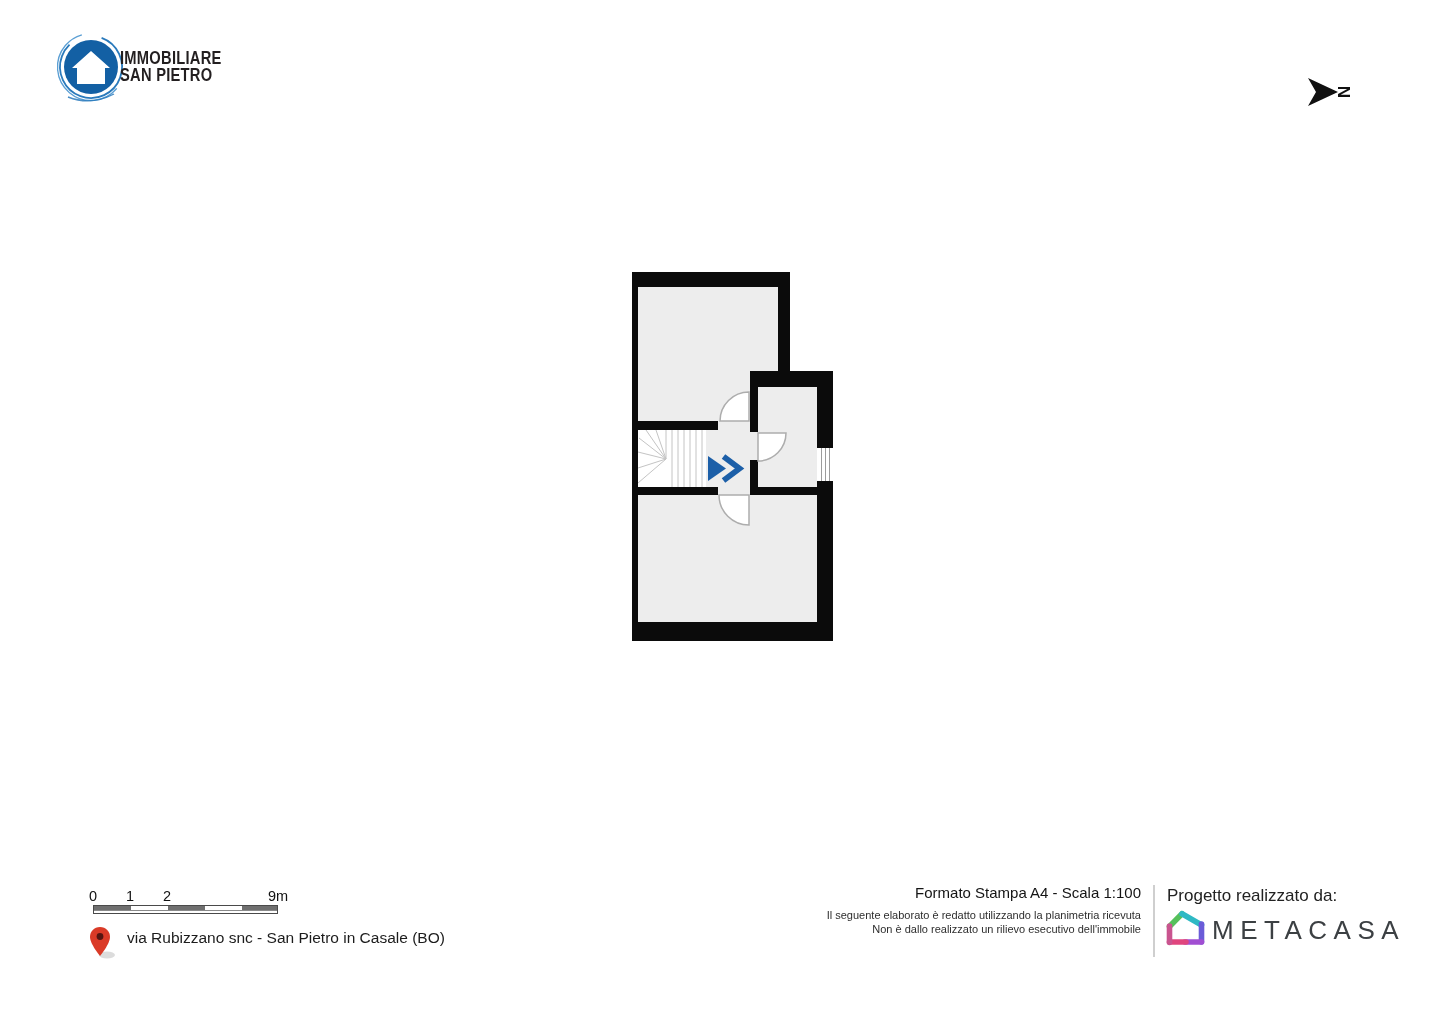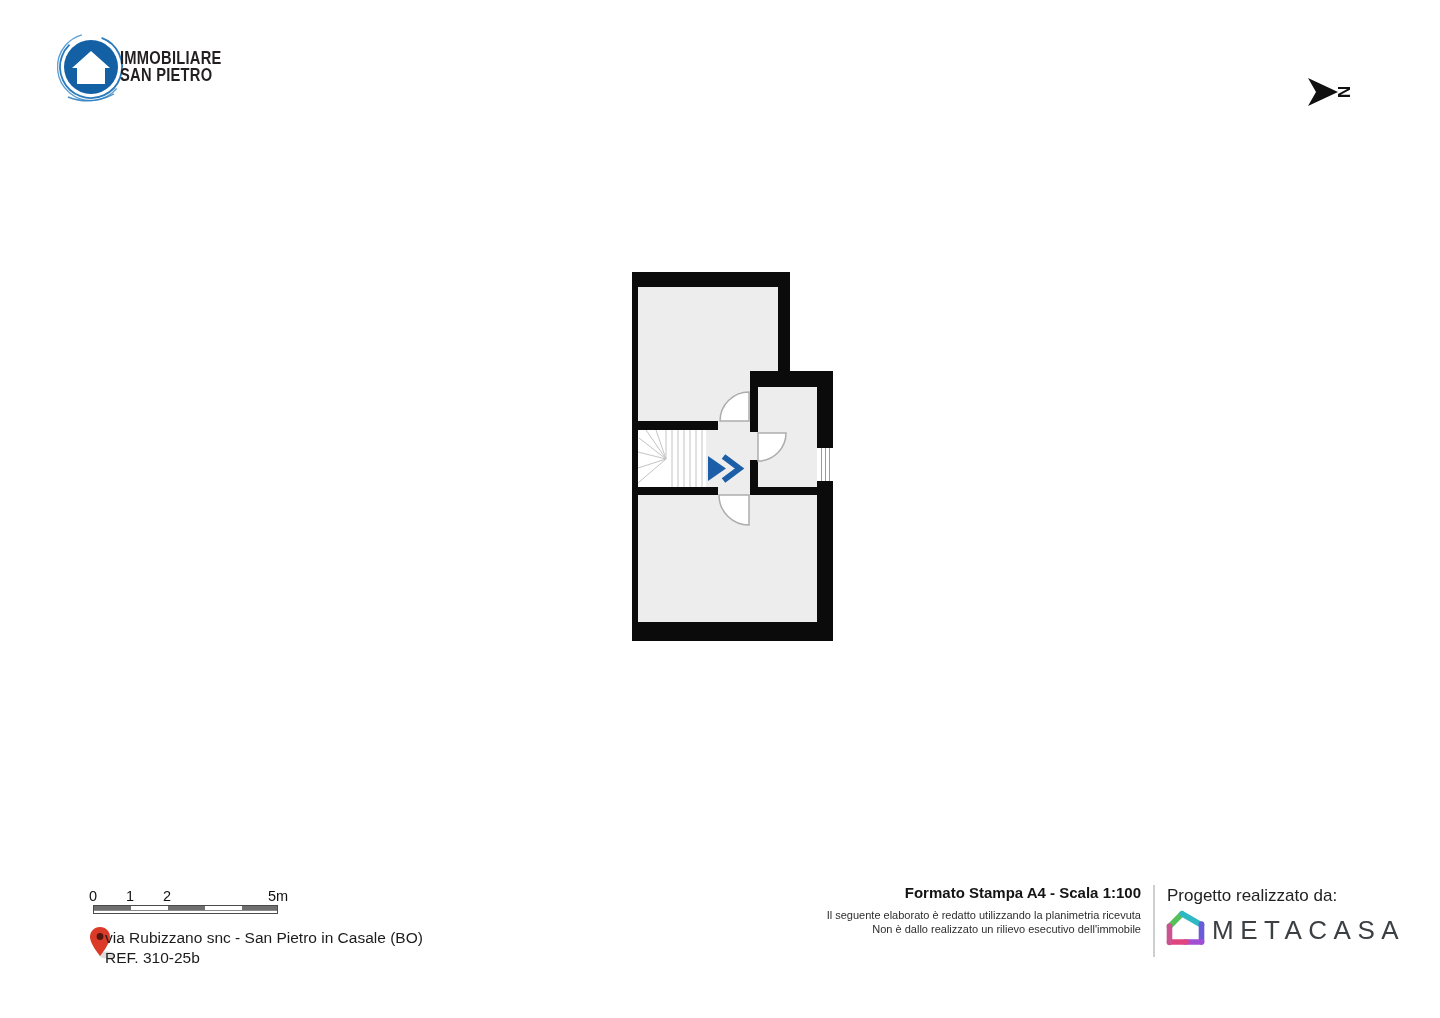--- a/index.html
+++ b/index.html
@@ -12,25 +12,25 @@
               transform:scale(0.84,1);transform-origin:left top;letter-spacing:.3px;white-space:nowrap;}
 
   
   .scalebar{left:88px;top:888px;width:220px;height:32px;}
   .scalebar .tick{position:absolute;top:0;font-size:14.5px;color:#111;transform:translateX(-50%);}
   .scalebar .bar{position:absolute;left:5px;top:17px;width:185px;height:9px;border:1px solid #4a4a4a;box-sizing:border-box;background:#fff;}
   .scalebar .seg{position:absolute;top:0;height:4px;background:#6f6f6f;}
   .scalebar .midline{position:absolute;left:0;top:4px;width:100%;height:1px;background:#8a8a8a;}
 
   
-  .address{left:105px;top:928px;font-size:15.5px;line-height:19.5px;color:#1c1c1c;}
+  .address{left:127px;top:928px;font-size:15.5px;line-height:19.5px;color:#1c1c1c;}
 
   
   .printinfo{left:741px;top:884px;width:400px;text-align:right;}
-  .printinfo .title{font-size:15px;font-weight:700;color:#141414;margin:0 0 8px 0;}
+  .printinfo .title{font-size:15px;font-weight:400;color:#141414;margin:0 0 8px 0;}
   .printinfo .line{font-size:11px;line-height:13.6px;color:#2e2e2e;}
 
   .divider{left:1153px;top:885px;width:2px;height:72px;background:#cfcfcf;}
 
   
   .credits-label{left:1167px;top:886px;font-size:17px;color:#222;}
   .metacasa-text{left:1212px;top:915px;font-size:26px;letter-spacing:6.5px;color:#3c4043;font-weight:400;}
 
   svg text{font-family:"Liberation Sans", sans-serif;}
 </style>
@@ -103,37 +103,36 @@
     <g>
       <path d="M708,456 L726,468.5 L708,481 Z" style="fill:var(--accent-blue)"></path>
       <path d="M723.5,456.5 L739.5,468.5 L723.5,480.5" fill="none" style="stroke:var(--accent-blue)" stroke-width="5.8"></path>
     </g>
   </svg>
 
   <div class="abs scalebar">
     <span class="tick" style="left:5px">0</span>
     <span class="tick" style="left:42px">1</span>
     <span class="tick" style="left:79px">2</span>
-    <span class="tick" style="left:190px">5m</span>
+    <span class="tick" style="left:190px">9m</span>
     <div class="bar">
       <div class="seg" style="left:0;width:37px"></div>
       <div class="seg" style="left:74px;width:37px"></div>
       <div class="seg" style="left:148px;width:35px"></div>
       <div class="midline"></div>
     </div>
   </div>
 
   <svg class="abs" style="left:88px;top:925px" width="34" height="36" viewBox="0 0 34 36">
     <ellipse cx="19" cy="30" rx="8" ry="3.5" fill="#dcdcdc"></ellipse>
     <path d="M12,2 C6,2 2,6.5 2,12 C2,19 12,31 12,31 C12,31 22,19 22,12 C22,6.5 18,2 12,2 Z" style="fill:var(--pin-red)"></path>
     <circle cx="12" cy="11.5" r="3.4" fill="#551511"></circle>
   </svg>
   <div class="abs address">
     <div>via Rubizzano snc - San Pietro in Casale (BO)</div>
-    <div>REF. 310-25b</div>
   </div>
 
   <div class="abs printinfo">
     <div class="title">Formato Stampa A4 - Scala 1:100</div>
     <div class="line">Il seguente elaborato è redatto utilizzando la planimetria ricevuta</div>
     <div class="line">Non è dallo realizzato un rilievo esecutivo dell'immobile</div>
   </div>
 
   <div class="abs divider"></div>
 

